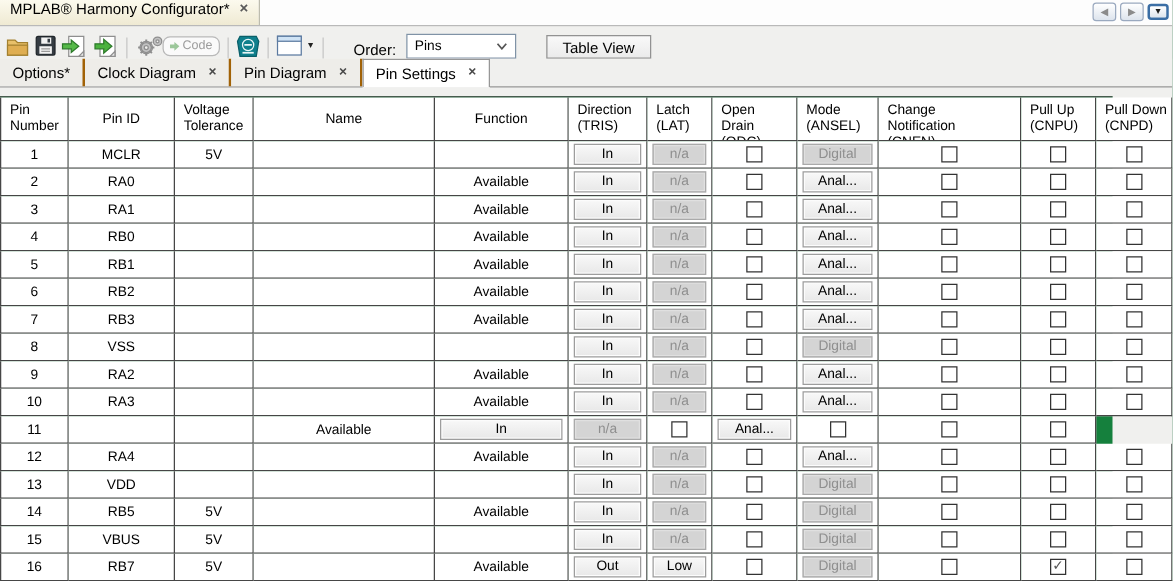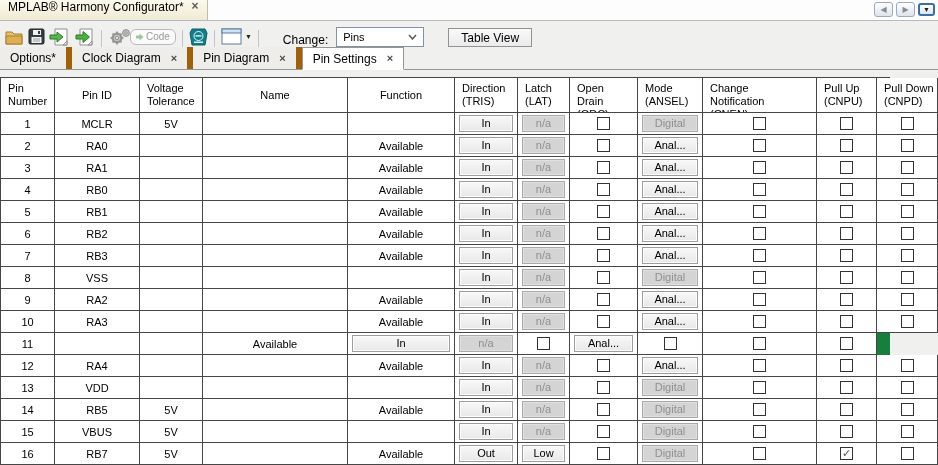--- a/index.html
+++ b/index.html
@@ -28,21 +28,21 @@
   .order-label{font-size:12px;margin:0 8px 0 20px;}
   .order-select{width:88px;height:20px;border:1px solid #8093a6;background:#fff;display:flex;
     align-items:center;justify-content:space-between;padding:0 6px;font-size:11px;box-sizing:border-box;}
   .tableview-btn{margin-left:24px;width:84px;height:19px;border:1px solid #929292;
     background:linear-gradient(#f9f9f9,#ebebeb);font-size:12px;font-family:inherit;padding:0;}
 
   
   .tabbar{position:absolute;left:0;top:47px;width:938px;height:23px;display:flex;
     align-items:flex-end;border-bottom:1px solid #979797;box-sizing:border-box;background:#f0f0ee;}
   .tab{height:22px;display:flex;align-items:center;gap:10px;padding:0 10px;font-size:12px;
-    border-right:6px solid #a16207;background:#eeede9;box-sizing:border-box;white-space:nowrap;}
+    border-right:2px solid #a16207;background:#eeede9;box-sizing:border-box;white-space:nowrap;}
   .tab .close{font-size:11px;color:#4a4a4a;font-weight:bold;line-height:1;}
   .tab.active{background:#fff;border:1px solid #979797;border-bottom:1px solid #fff;
     height:23px;margin-bottom:-1px;position:relative;z-index:2;}
 
   
   .pintable{position:absolute;left:0;top:77px;width:890px;background:#15803d;border-top:1px solid #464646;}
   .thead,.tr{display:grid;grid-template-columns:55px 85px 63px 145px 107px 63px 52px 68px 65px 114px 60px 61px;}
   .th{height:35px;box-sizing:border-box;border-right:1px solid #464646;border-bottom:1px solid #464646;
     font-size:11px;line-height:13px;overflow:hidden;display:flex;background:#fff;}
   .th.center{align-items:center;justify-content:center;text-align:center;}
@@ -148,21 +148,21 @@
     </span>
     <span class="tb-sep"></span>
     <span class="tb-icon">
       <svg width="21" height="17" viewBox="0 0 21 17">
         <rect x="1" y="1" width="19" height="15" fill="#fff" stroke="#5c7aa0"></rect>
         <rect x="1" y="1" width="19" height="4" fill="#cfe3f5" stroke="#5c7aa0"></rect>
       </svg>
       <span style="font-size:7px;margin-left:3px;color:#222;">▼</span>
     </span>
     <span class="tb-sep"></span>
-    <span class="order-label">Change:</span>
+    <span class="order-label">Order:</span>
     <div class="order-select">
       <span>Pins</span>
       <svg width="9" height="6" viewBox="0 0 9 6">
           <polyline points="1,1 4.5,5 8,1" fill="none" stroke="#555" stroke-width="1.4"></polyline>
         </svg>
     </div>
     <button class="tableview-btn">Table View</button>
   </div>
 
   <div class="tabbar">

